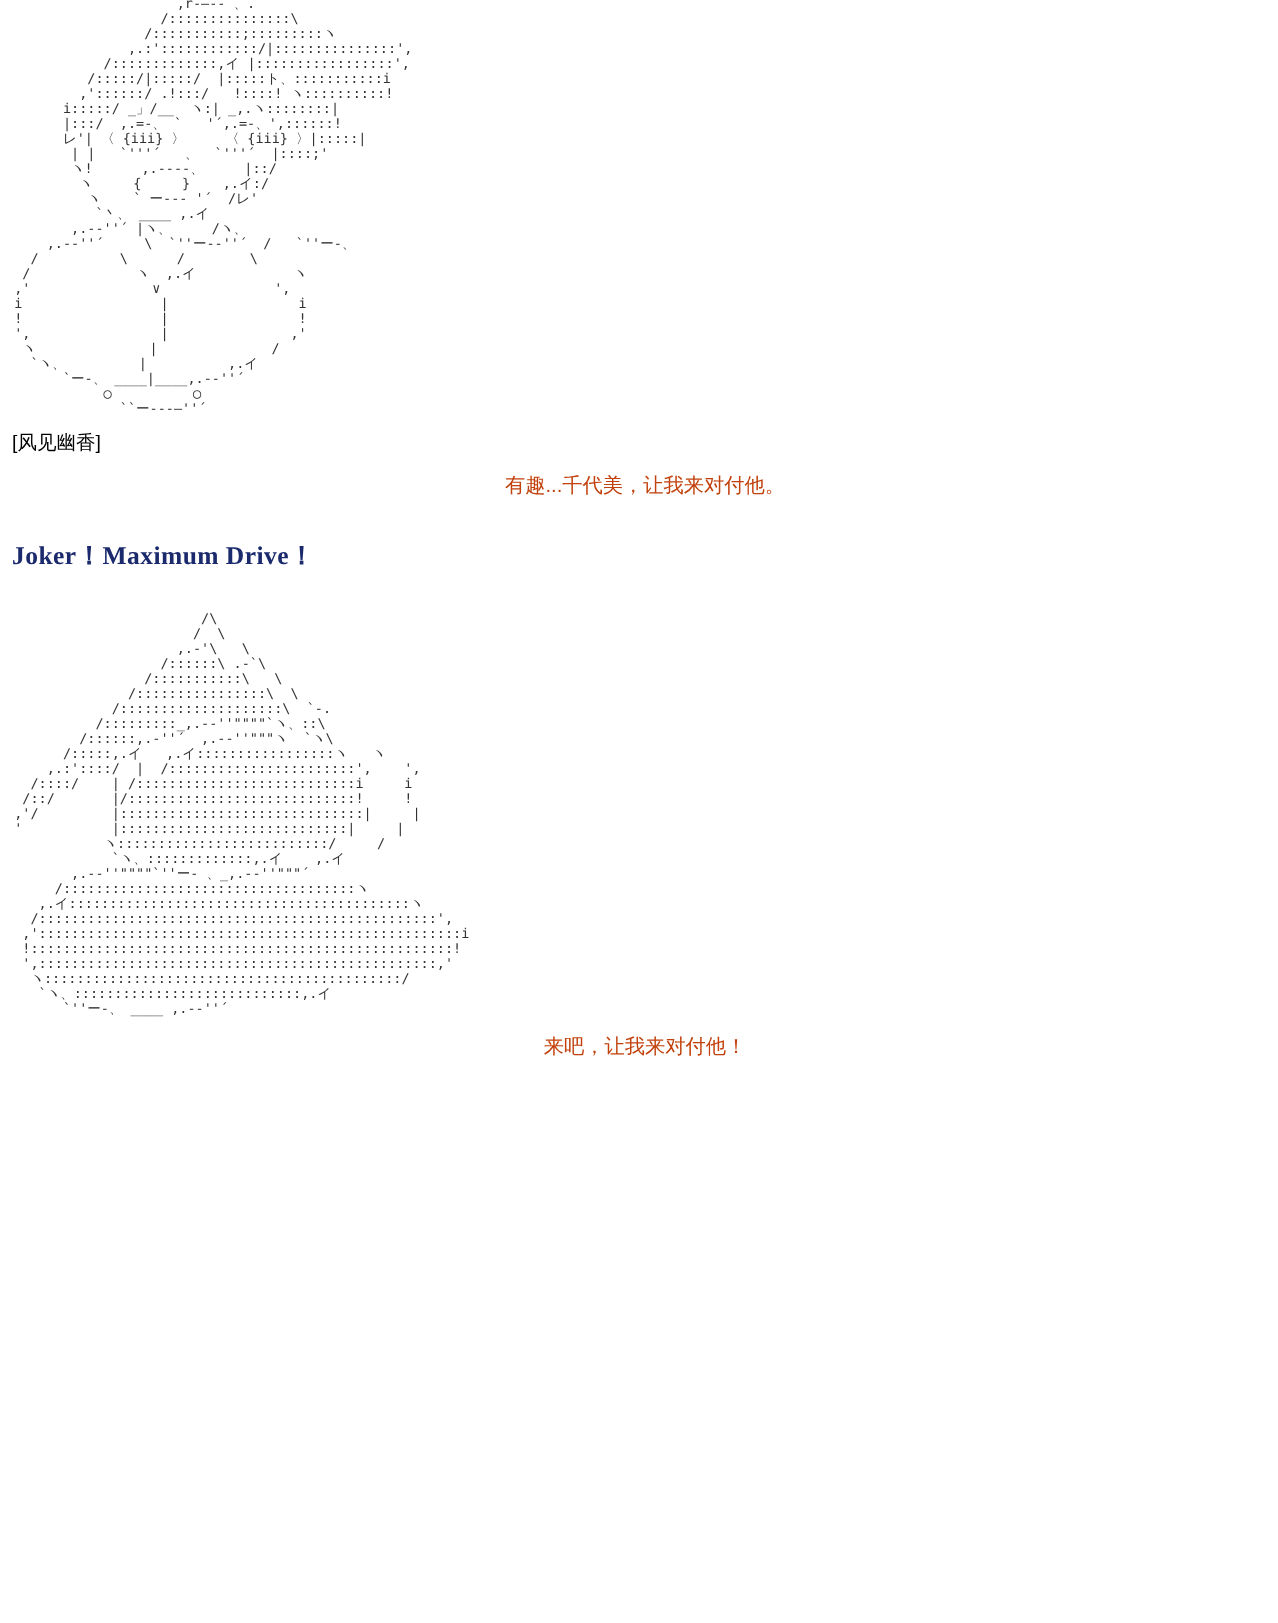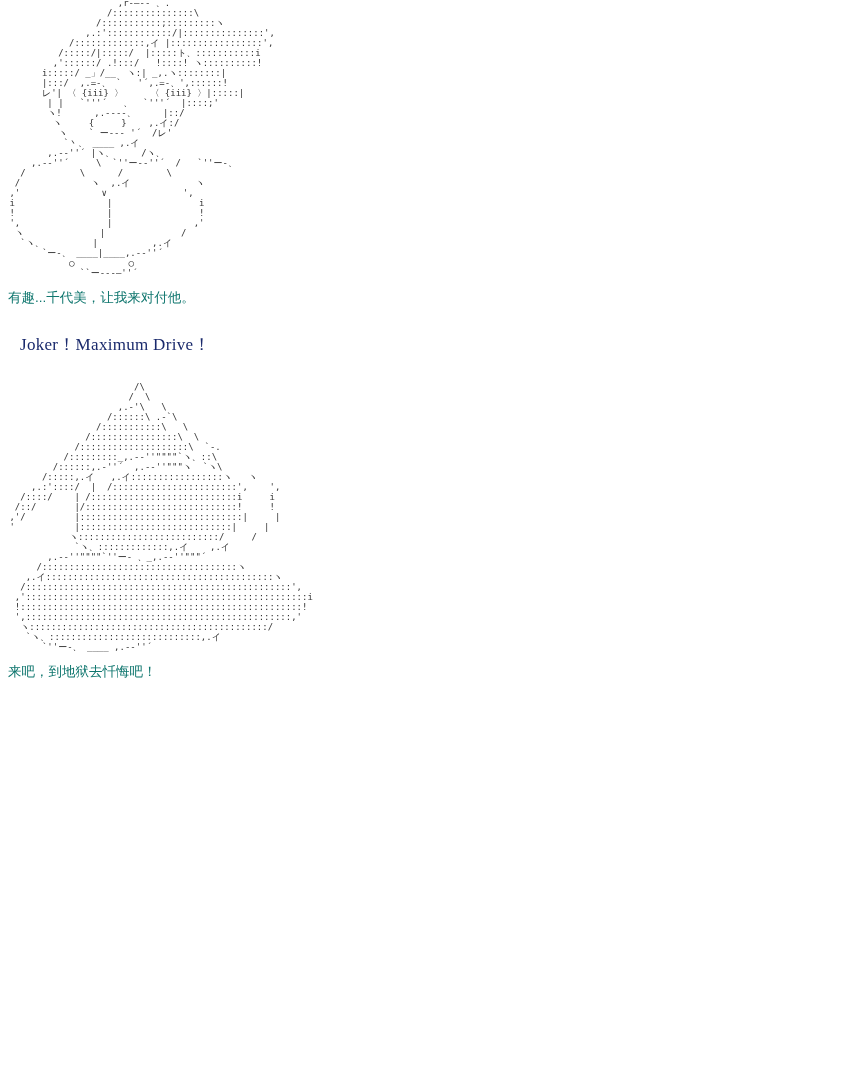--- a/index.html
+++ b/index.html
@@ -41,30 +41,31 @@
   }
   .speaker {
     font-size: 13px;
     line-height: 18px;
     color: #000000;
     margin: 8px 0 0 8px;
   }
   .dialogue {
     font-size: 13.5px;
     line-height: 20px;
-    color: #0f766e;
+    color: #c2410c;
     margin: 10px 0 0 8px;
+    text-align: center;
   }
   .headline {
     font-family: "Liberation Serif", serif;
-    font-weight: normal;
+    font-weight: bold;
     font-size: 17px;
     line-height: 22px;
     color: #1a2a6c;
-    margin: 26px 0 0 20px;
+    margin: 26px 0 0 8px;
     letter-spacing: 0.3px;
   }
   .spacer-lg { height: 22px; }
 </style>
 </head>
 <body>
 
 <div class="page">
 
   <pre class="aa-block aa-top">                     ,r-―‐- 、.
@@ -89,20 +90,21 @@
  ,'               ∨              ',
  i                 |                i
  !                 |                !
  ',                |               ,'
   ヽ              |              /
    `ヽ、         |          ,.イ
        `ー-、 ____|____,.-‐''´
             ◯          ◯
               ``ー---―''´</pre>
 
+  <div class="speaker">[风见幽香]</div>
 
   <div class="dialogue">有趣...千代美，让我来对付他。</div>
 
 
   <div class="headline">Joker！Maximum Drive！</div>
 
   <div class="spacer-lg"></div>
 
   <pre class="aa-block aa-bottom">                        /\
                        /  \
@@ -126,15 +128,15 @@
     ,.イ::::::::::::::::::::::::::::::::::::::::::ヽ
    /:::::::::::::::::::::::::::::::::::::::::::::::::',
   ,'::::::::::::::::::::::::::::::::::::::::::::::::::::i
   !::::::::::::::::::::::::::::::::::::::::::::::::::::!
   ',:::::::::::::::::::::::::::::::::::::::::::::::::,'
    ヽ::::::::::::::::::::::::::::::::::::::::::::/
     `ヽ、::::::::::::::::::::::::::::,.イ
        `''ー-、 ____ ,.-‐''´</pre>
 
 
-  <div class="dialogue">来吧，到地狱去忏悔吧！</div>
+  <div class="dialogue">来吧，让我来对付他！</div>
 
 </div>
 
 </body></html>

